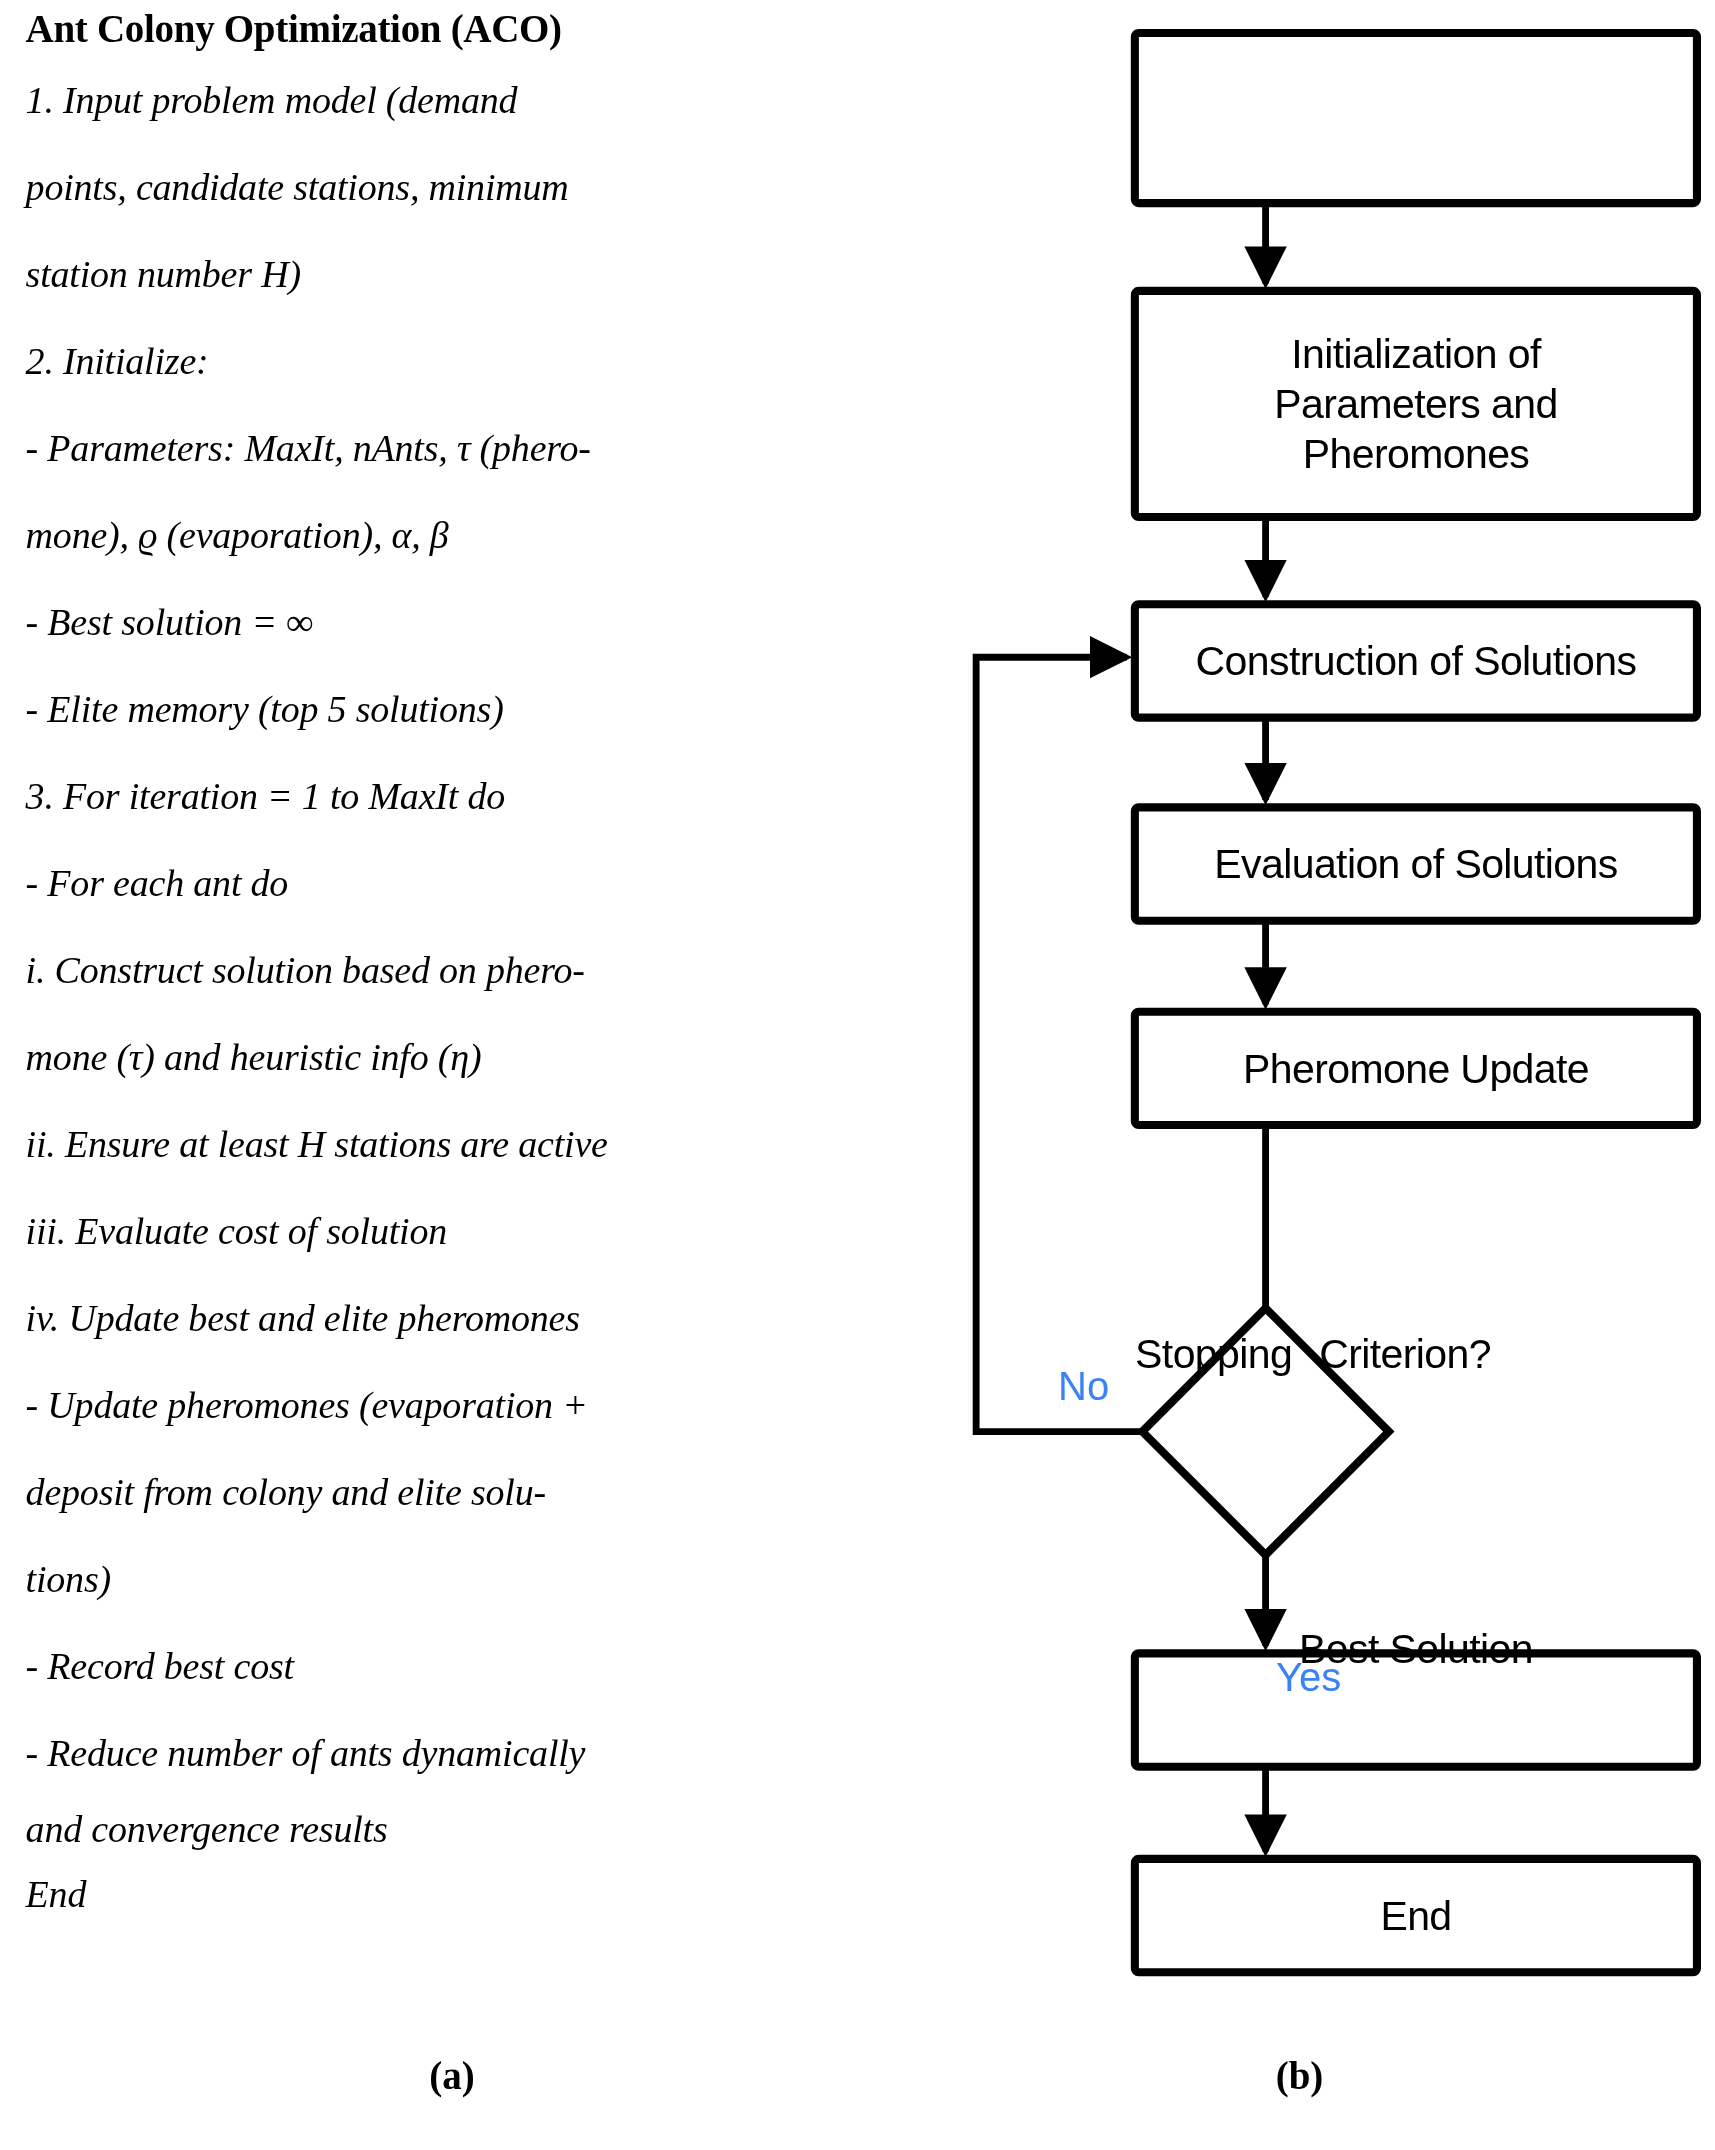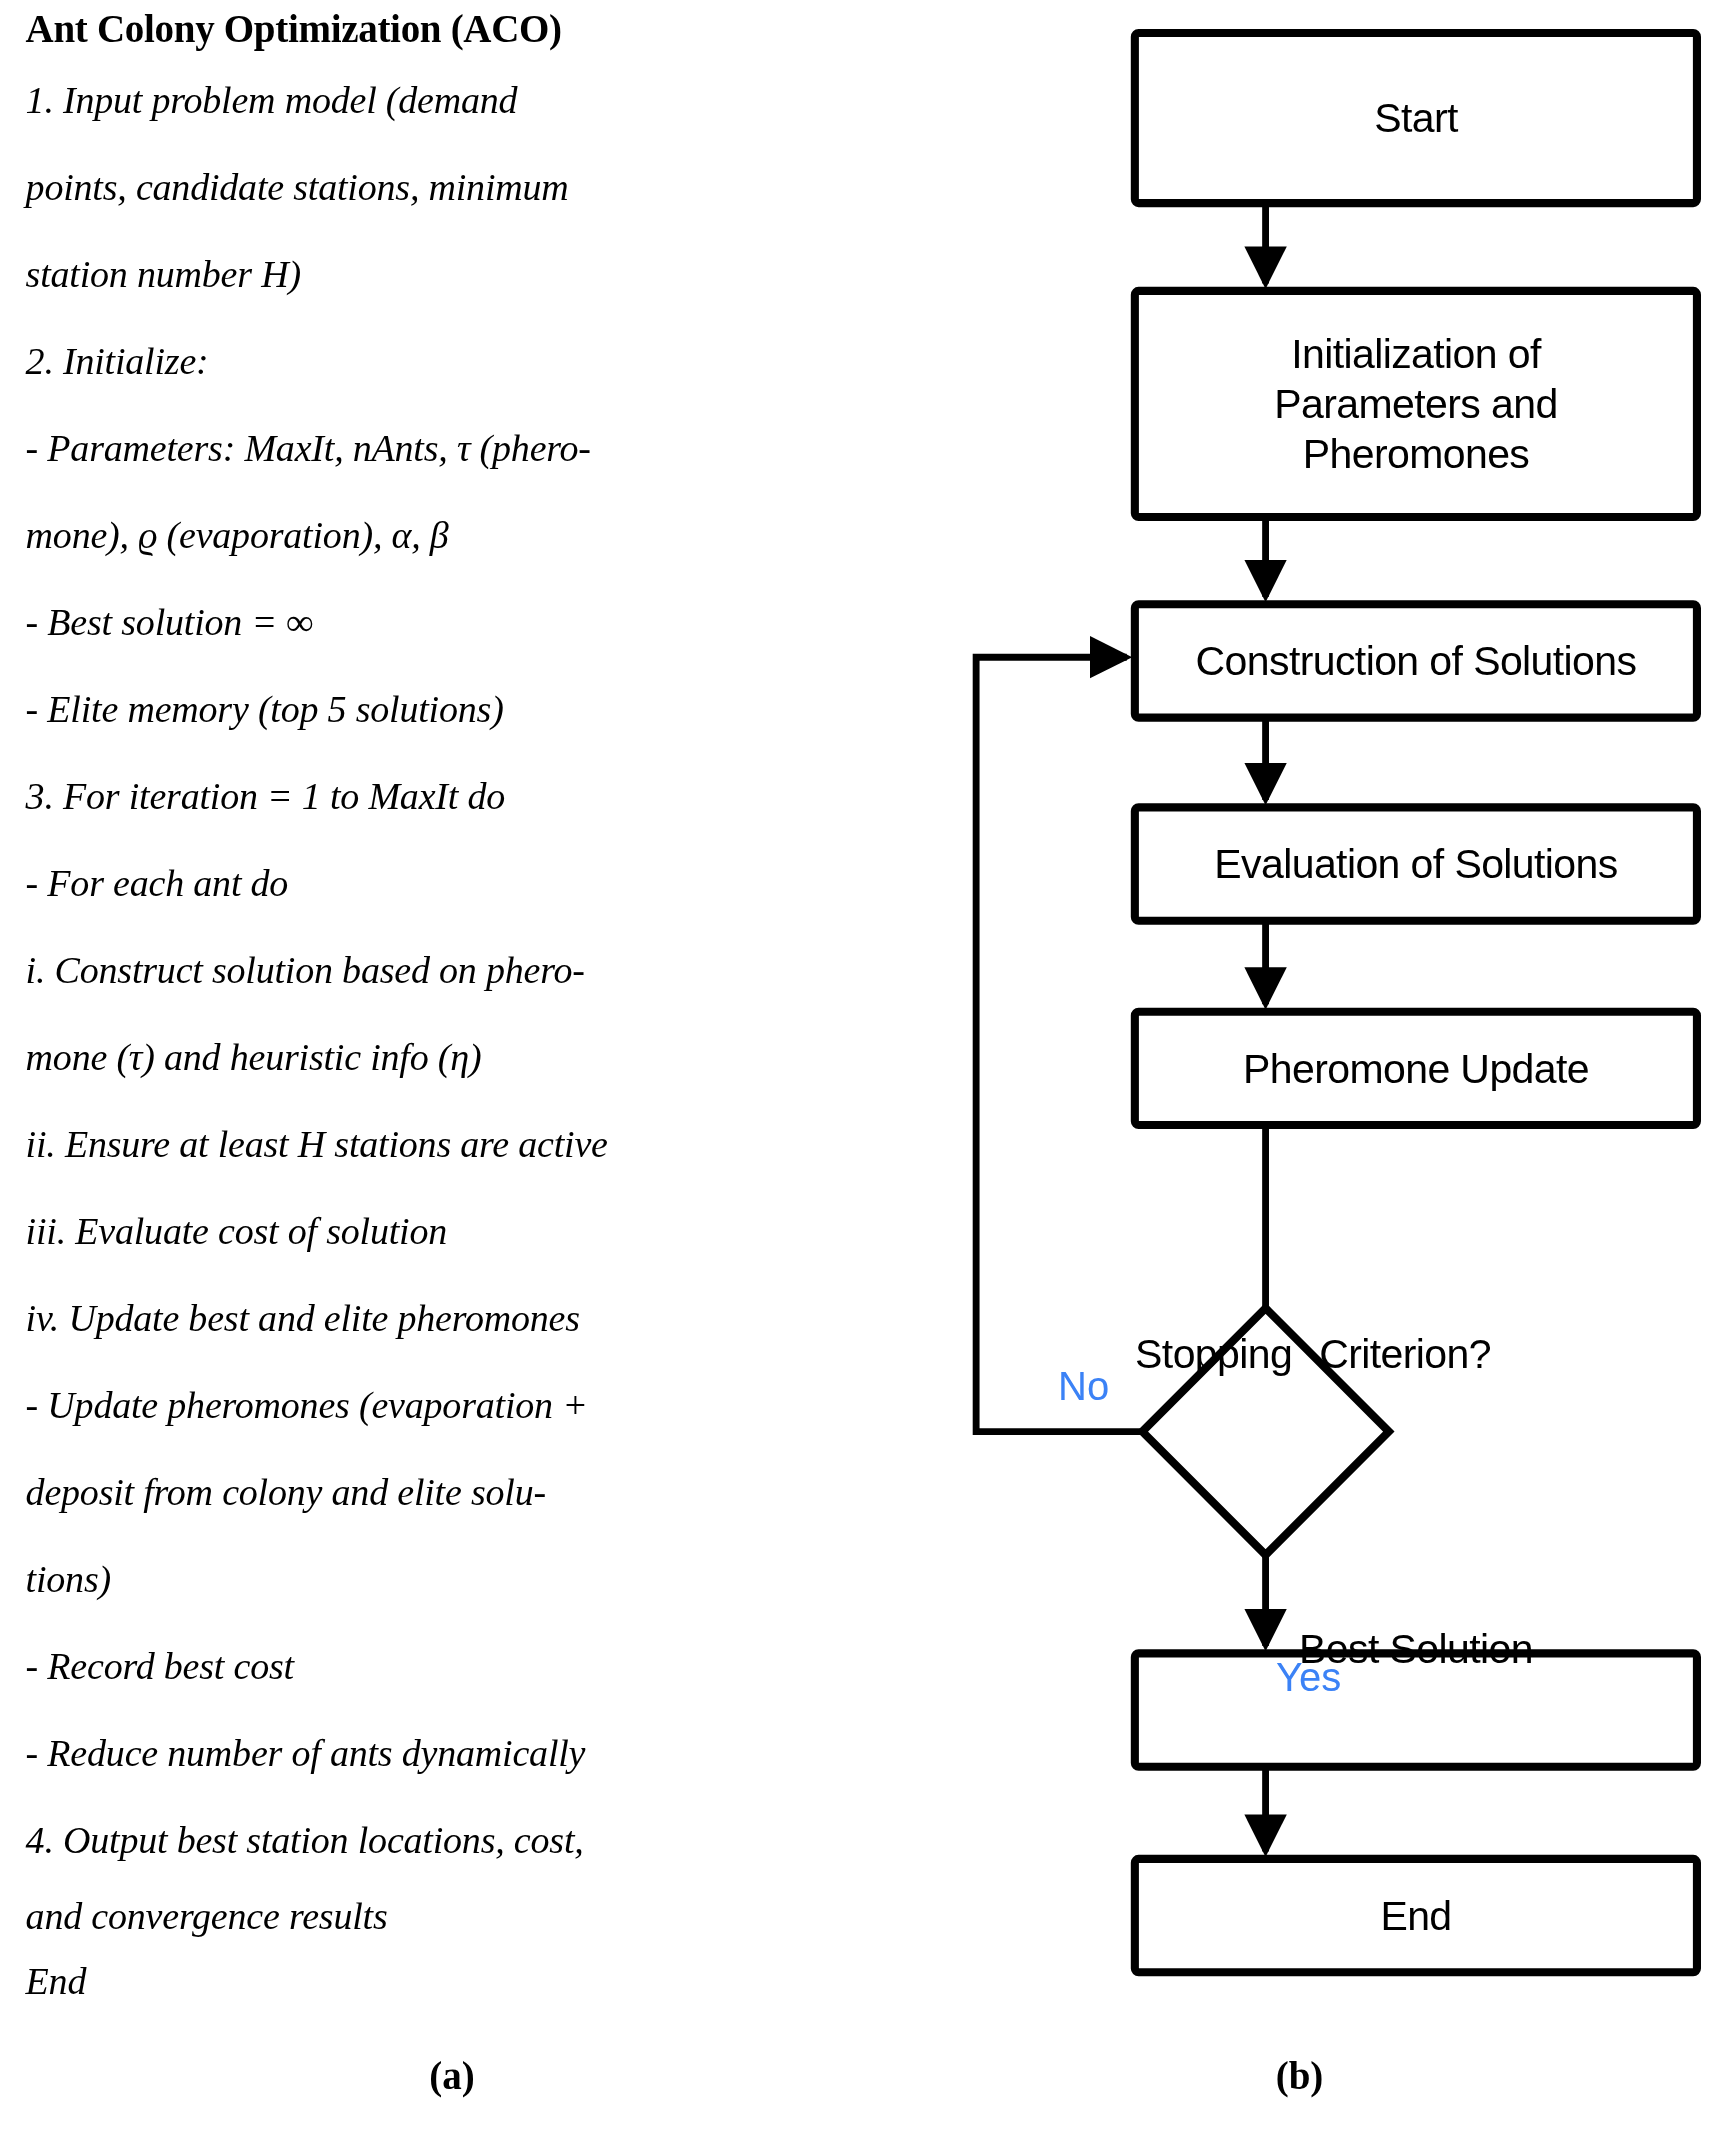--- a/index.html
+++ b/index.html
@@ -134,21 +134,20 @@
     <div class="algorithm-line">i. Construct solution based on phero-</div>
     <div class="algorithm-line">mone (τ) and heuristic info (η)</div>
     <div class="algorithm-line">ii. Ensure at least H stations are active</div>
     <div class="algorithm-line">iii. Evaluate cost of solution</div>
     <div class="algorithm-line">iv. Update best and elite pheromones</div>
     <div class="algorithm-line">- Update pheromones (evaporation +</div>
     <div class="algorithm-line">deposit from colony and elite solu-</div>
     <div class="algorithm-line">tions)</div>
     <div class="algorithm-line">- Record best cost</div>
     <div class="algorithm-line">- Reduce number of ants dynamically</div>
-    <div class="algorithm-line">4. Output best station locations, cost,</div>
     <div class="algorithm-line tight">and convergence results</div>
     <div class="algorithm-line tight">End</div>
   </div>
 
   <div id="subfig-label-a">(a)</div>
 </div>
 
 <div id="flowchart-panel">
 
   <svg id="flowchart-svg" viewBox="0 0 1335 3310" preserveAspectRatio="none">
@@ -184,21 +183,20 @@
 
     <rect x="403" y="1624" width="903" height="182" rx="6" ry="6" fill="#ffffff" stroke="#000000" stroke-width="13"></rect>
 
     <polygon points="613,2100 811,2298 613,2496 415,2298" fill="#ffffff" stroke="#000000" stroke-width="13" stroke-linejoin="miter"></polygon>
 
     <rect x="403" y="2654" width="903" height="182" rx="6" ry="6" fill="#ffffff" stroke="#000000" stroke-width="13"></rect>
 
     <rect x="403" y="2984" width="903" height="182" rx="6" ry="6" fill="#ffffff" stroke="#000000" stroke-width="13"></rect>
   </svg>
 
-  <div class="fc-node-text" style="left:251px; top:33px; width:562px; height:170px;">Start</div>
 
   <div class="fc-node-text" style="left:251px; top:291px; width:562px; height:226px; flex-direction:column;">
     <span>Initialization of</span>
     <span>Parameters and</span>
     <span>Pheromones</span>
   </div>
 
   <div class="fc-node-text" style="left:251px; top:604px; width:562px; height:113px;">Construction of Solutions</div>
 
   <div class="fc-node-text" style="left:251px; top:807px; width:562px; height:113px;">Evaluation of Solutions</div>

